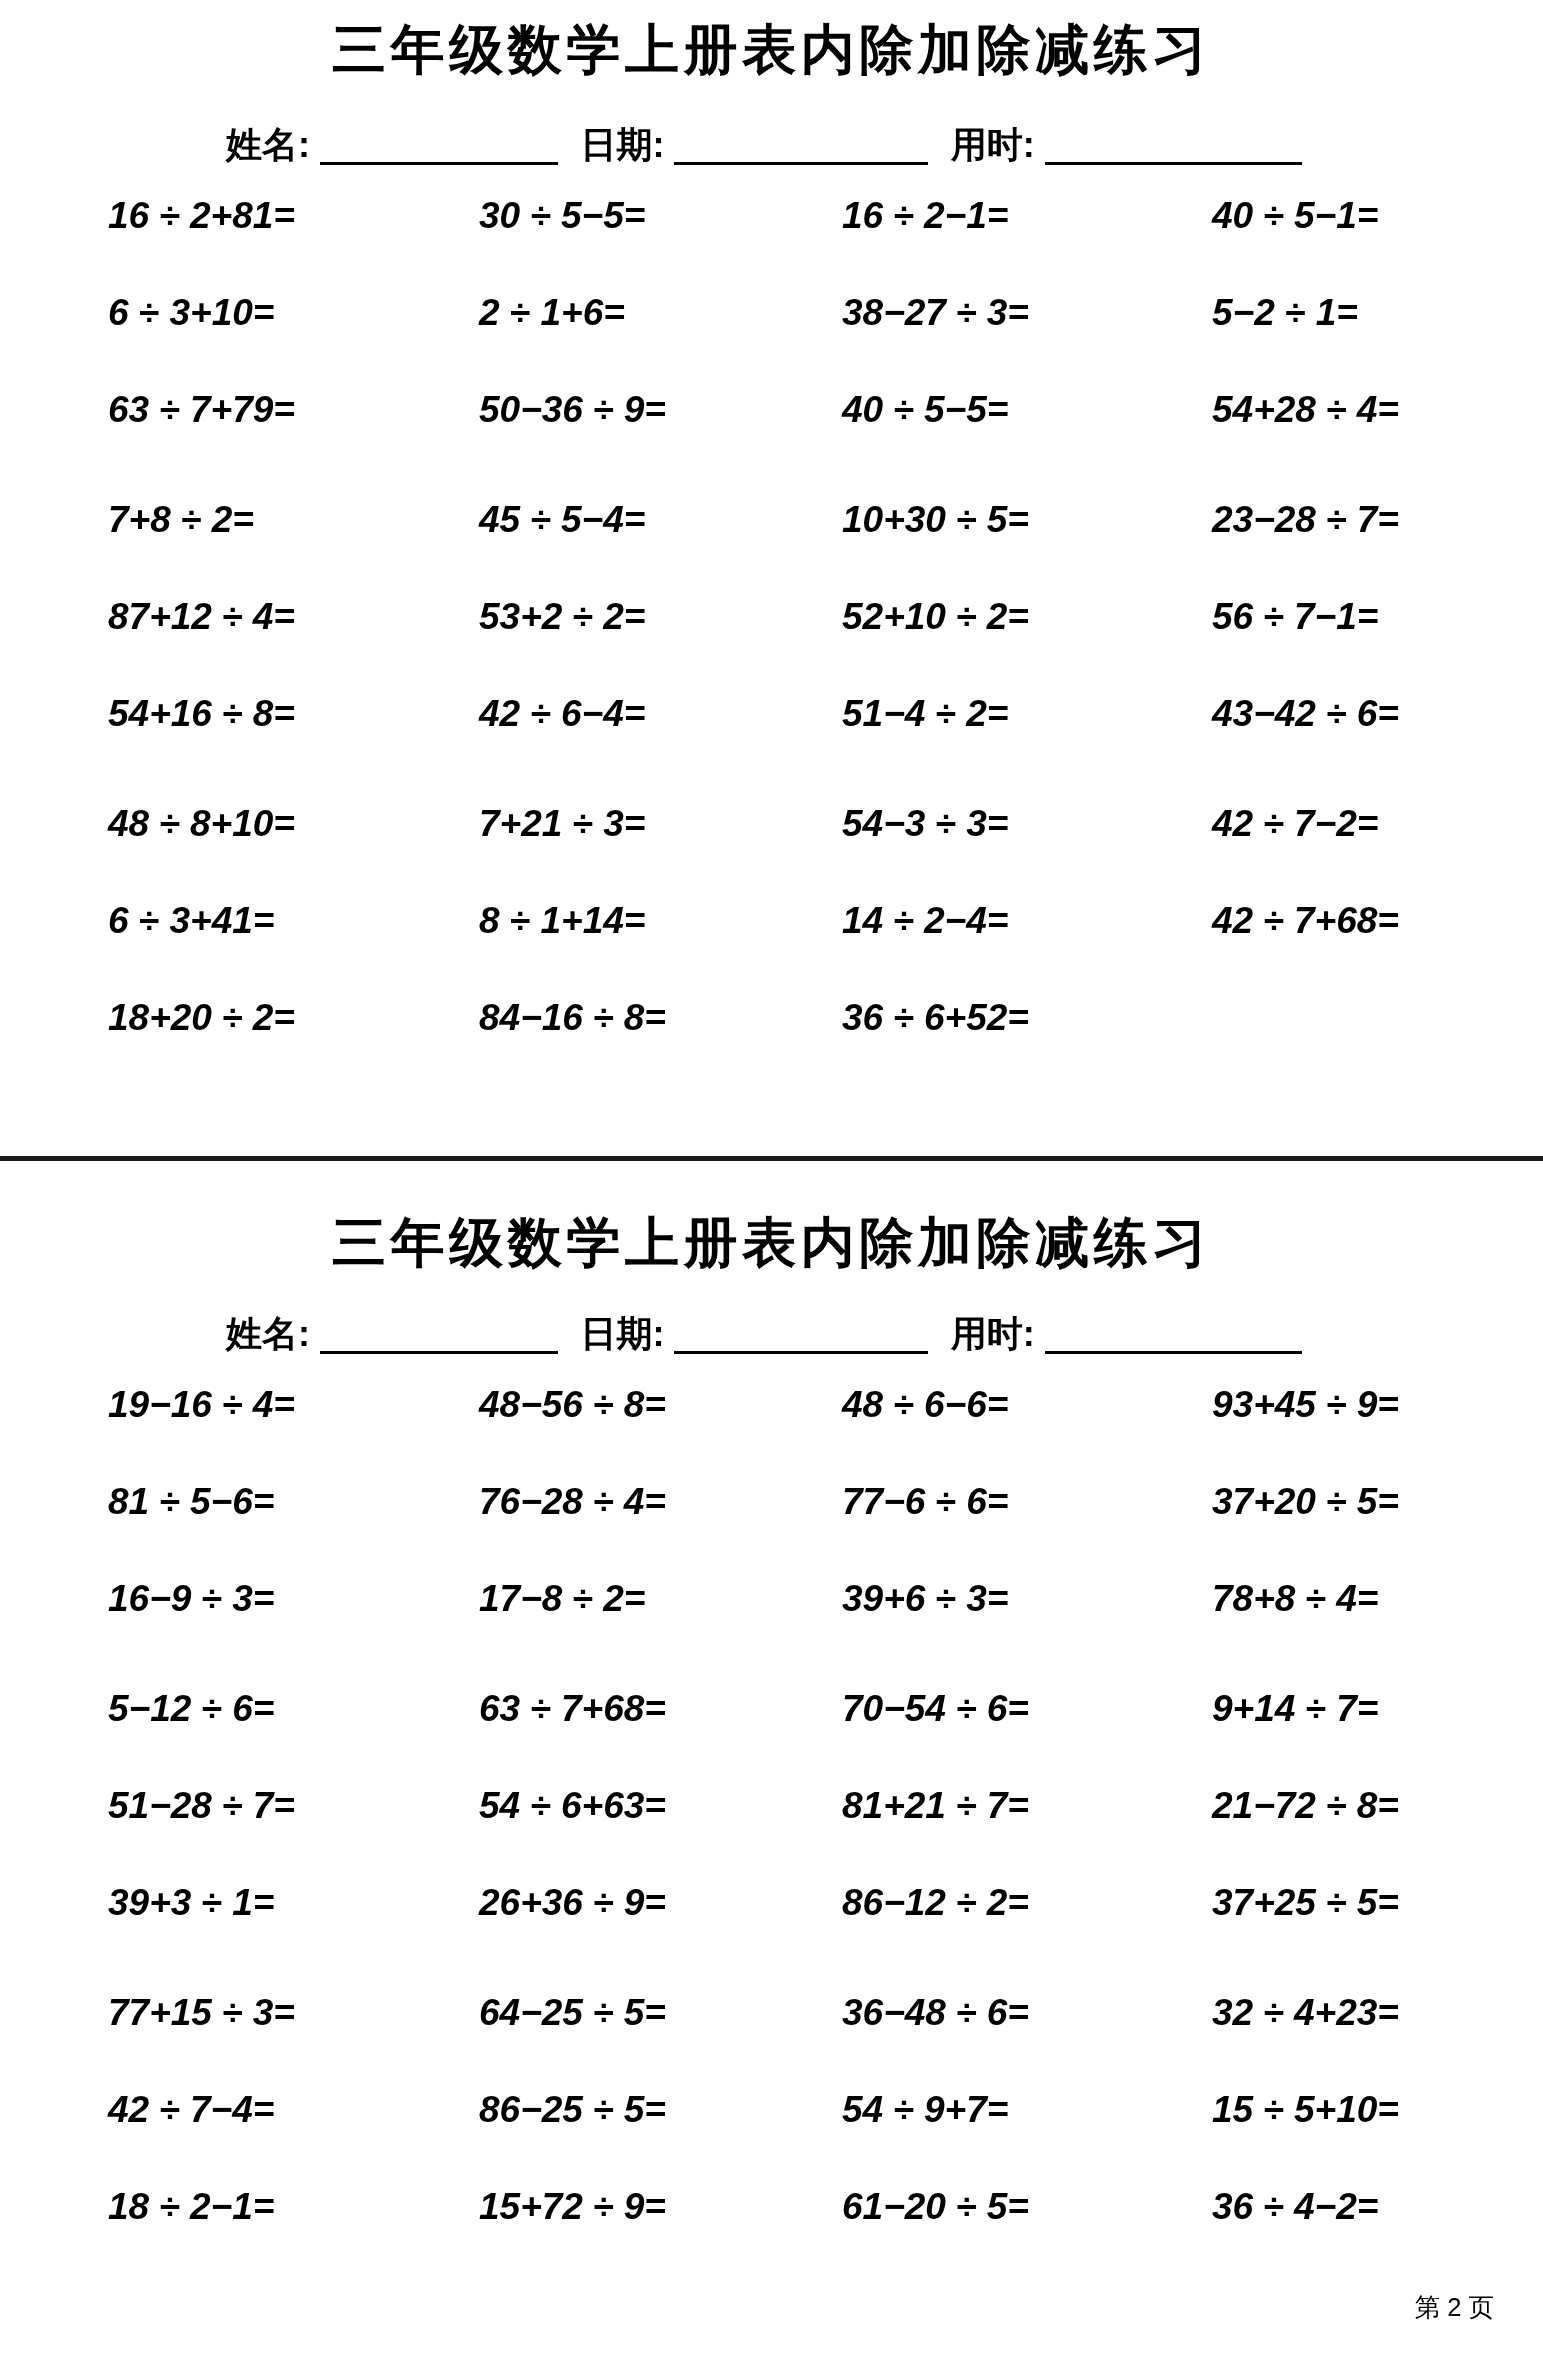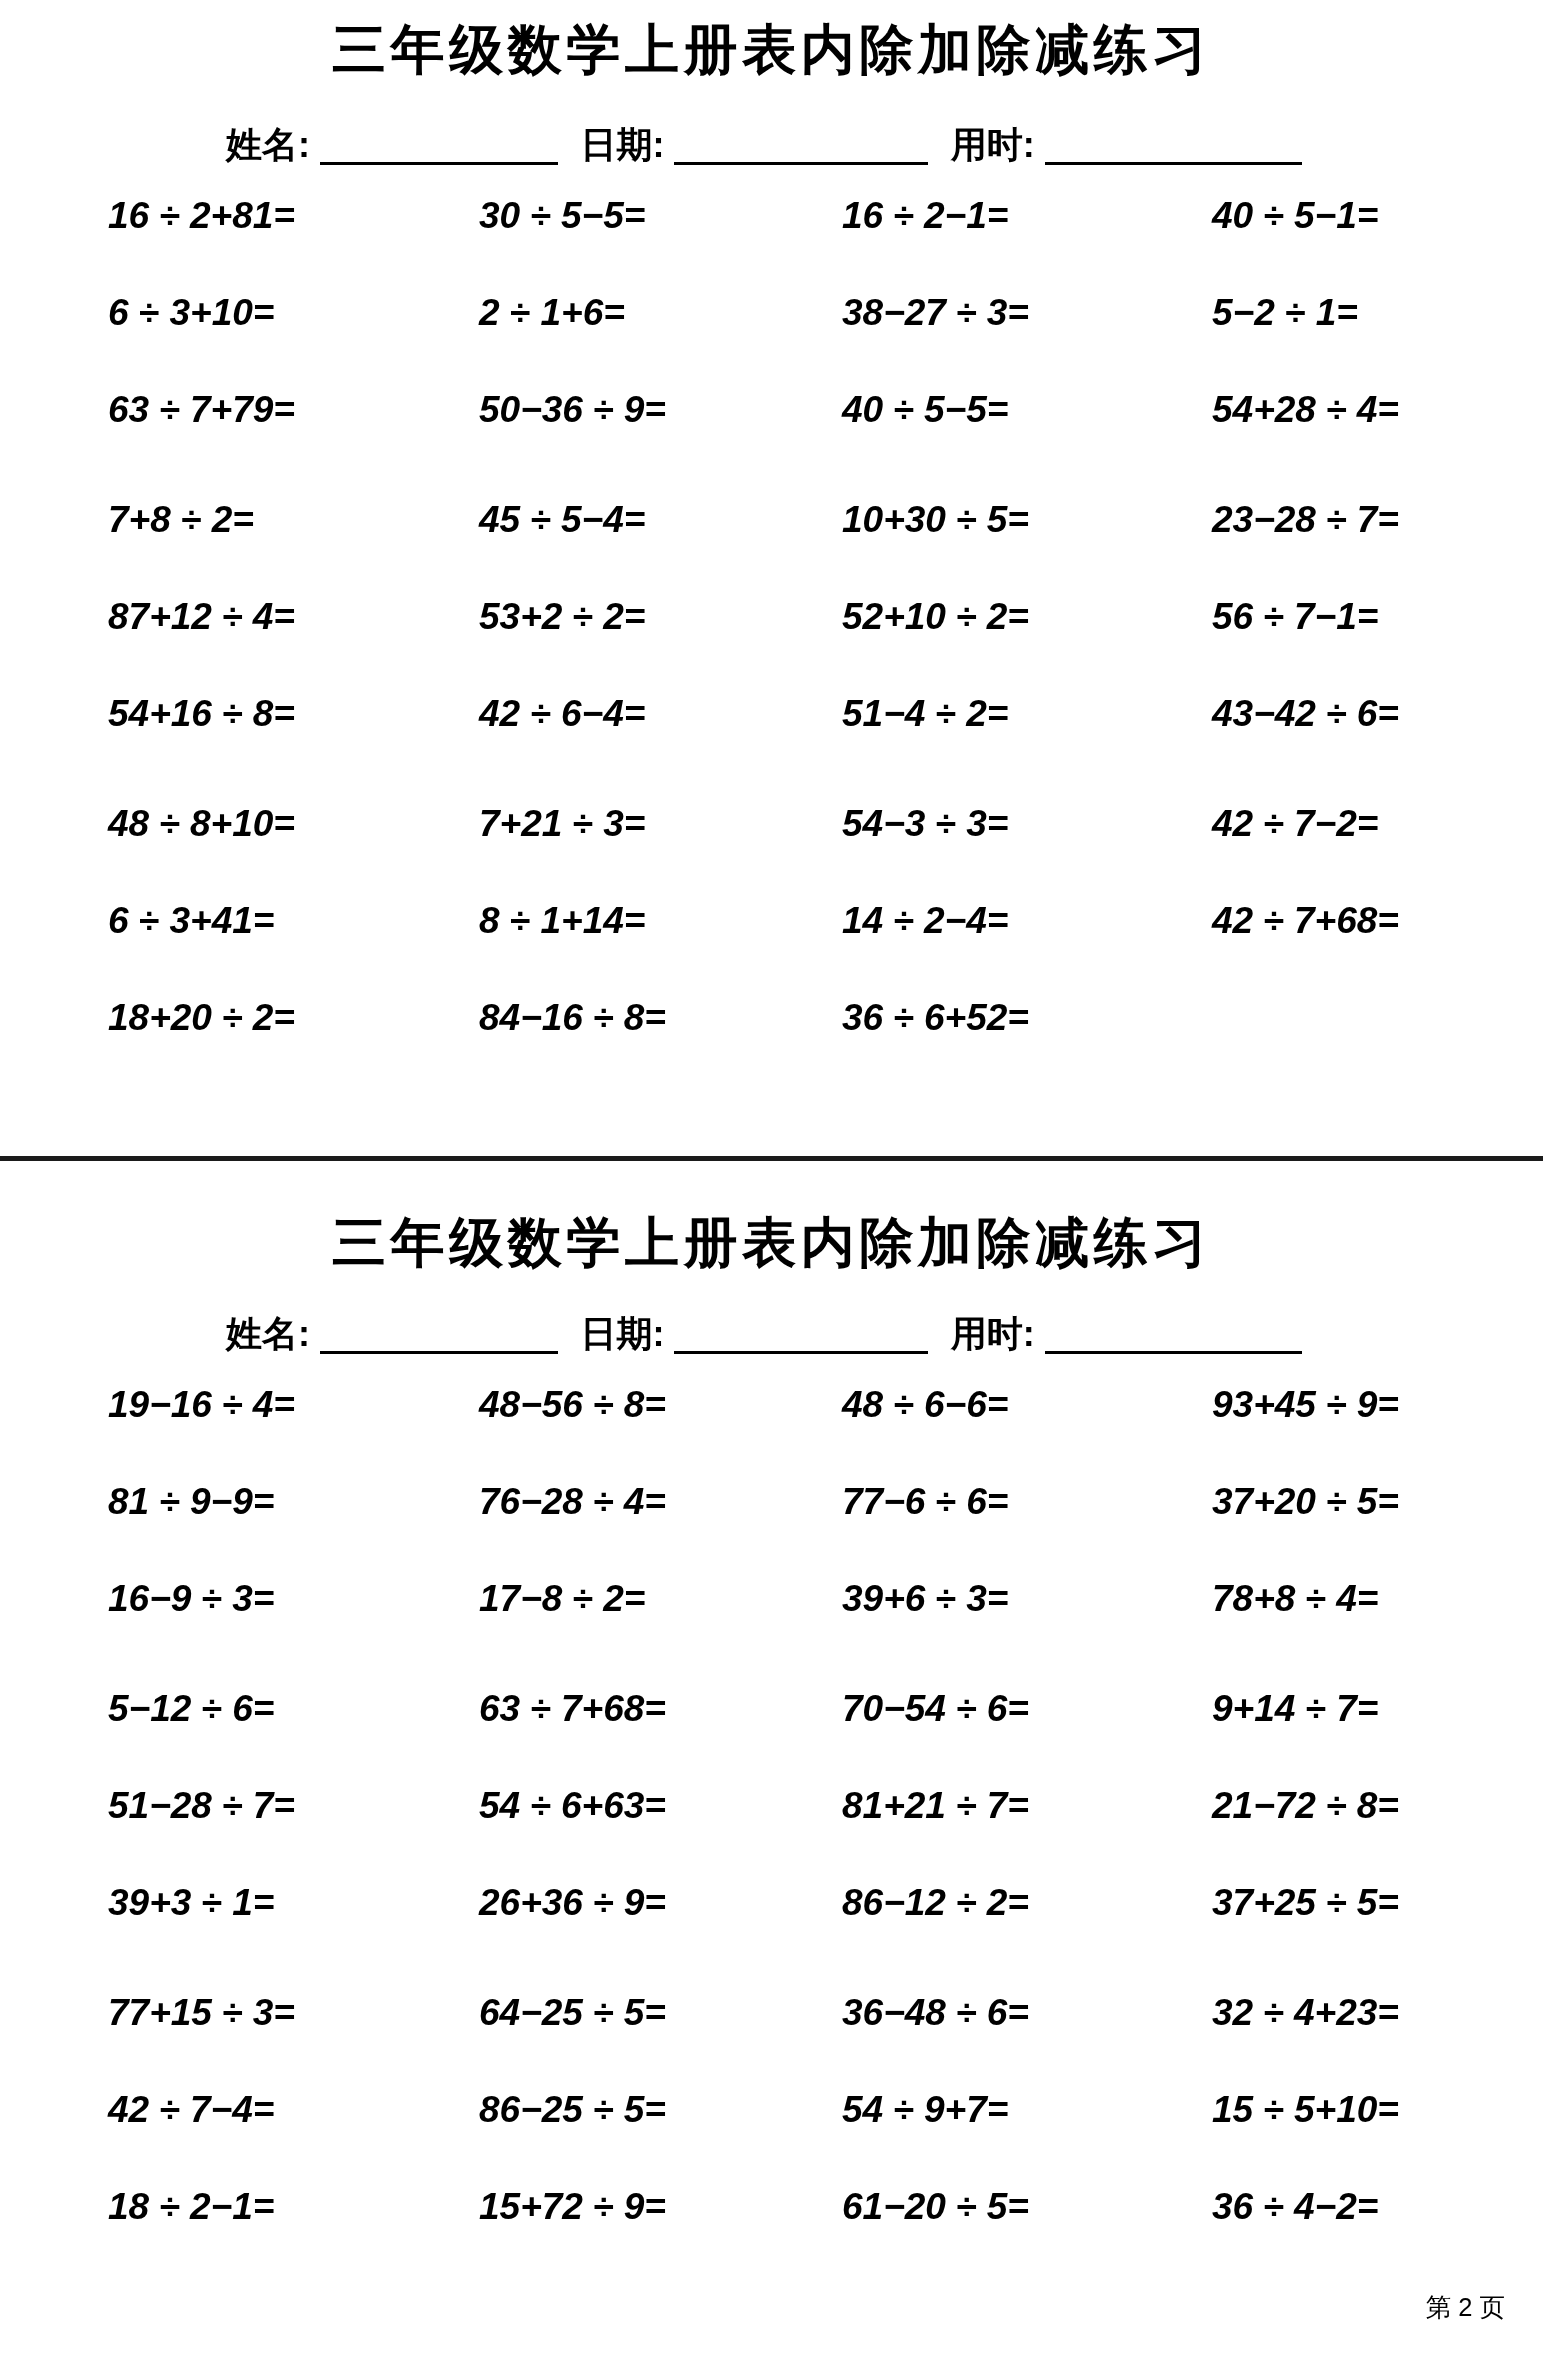--- a/index.html
+++ b/index.html
@@ -40,21 +40,21 @@
     font-size:37px;font-weight:700;
     white-space:nowrap;
   }
   .prow.g{margin-bottom:13px;}
   .divider{
     position:absolute;left:0;top:1156px;
     width:1543px;height:4.6px;background:#1b1b1b;
   }
   .page2{position:absolute;top:1161px;left:0;width:1543px;}
   .footer{
-    position:absolute;top:2290px;left:15px;width:1490px;
+    position:absolute;top:2290px;left:4px;width:1490px;
     text-align:right;font-size:25.5px;font-weight:400;
   }
 </style>
 </head>
 <body>
 
 <section class="page page1">
   <h1 class="title">三年级数学上册表内除加除减练习</h1>
   <div class="meta">
     <span>姓名:</span>
@@ -134,21 +134,21 @@
     <span class="blank b3"></span>
   </div>
   <div class="problems">
     <div class="prow">
       <div>19−16 ÷ 4=</div>
       <div>48−56 ÷ 8=</div>
       <div>48 ÷ 6−6=</div>
       <div>93+45 ÷ 9=</div>
     </div>
     <div class="prow">
-      <div>81 ÷ 9−9=</div>
+      <div>81 ÷ 5−6=</div>
       <div>76−28 ÷ 4=</div>
       <div>77−6 ÷ 6=</div>
       <div>37+20 ÷ 5=</div>
     </div>
     <div class="prow g">
       <div>16−9 ÷ 3=</div>
       <div>17−8 ÷ 2=</div>
       <div>39+6 ÷ 3=</div>
       <div>78+8 ÷ 4=</div>
     </div>

